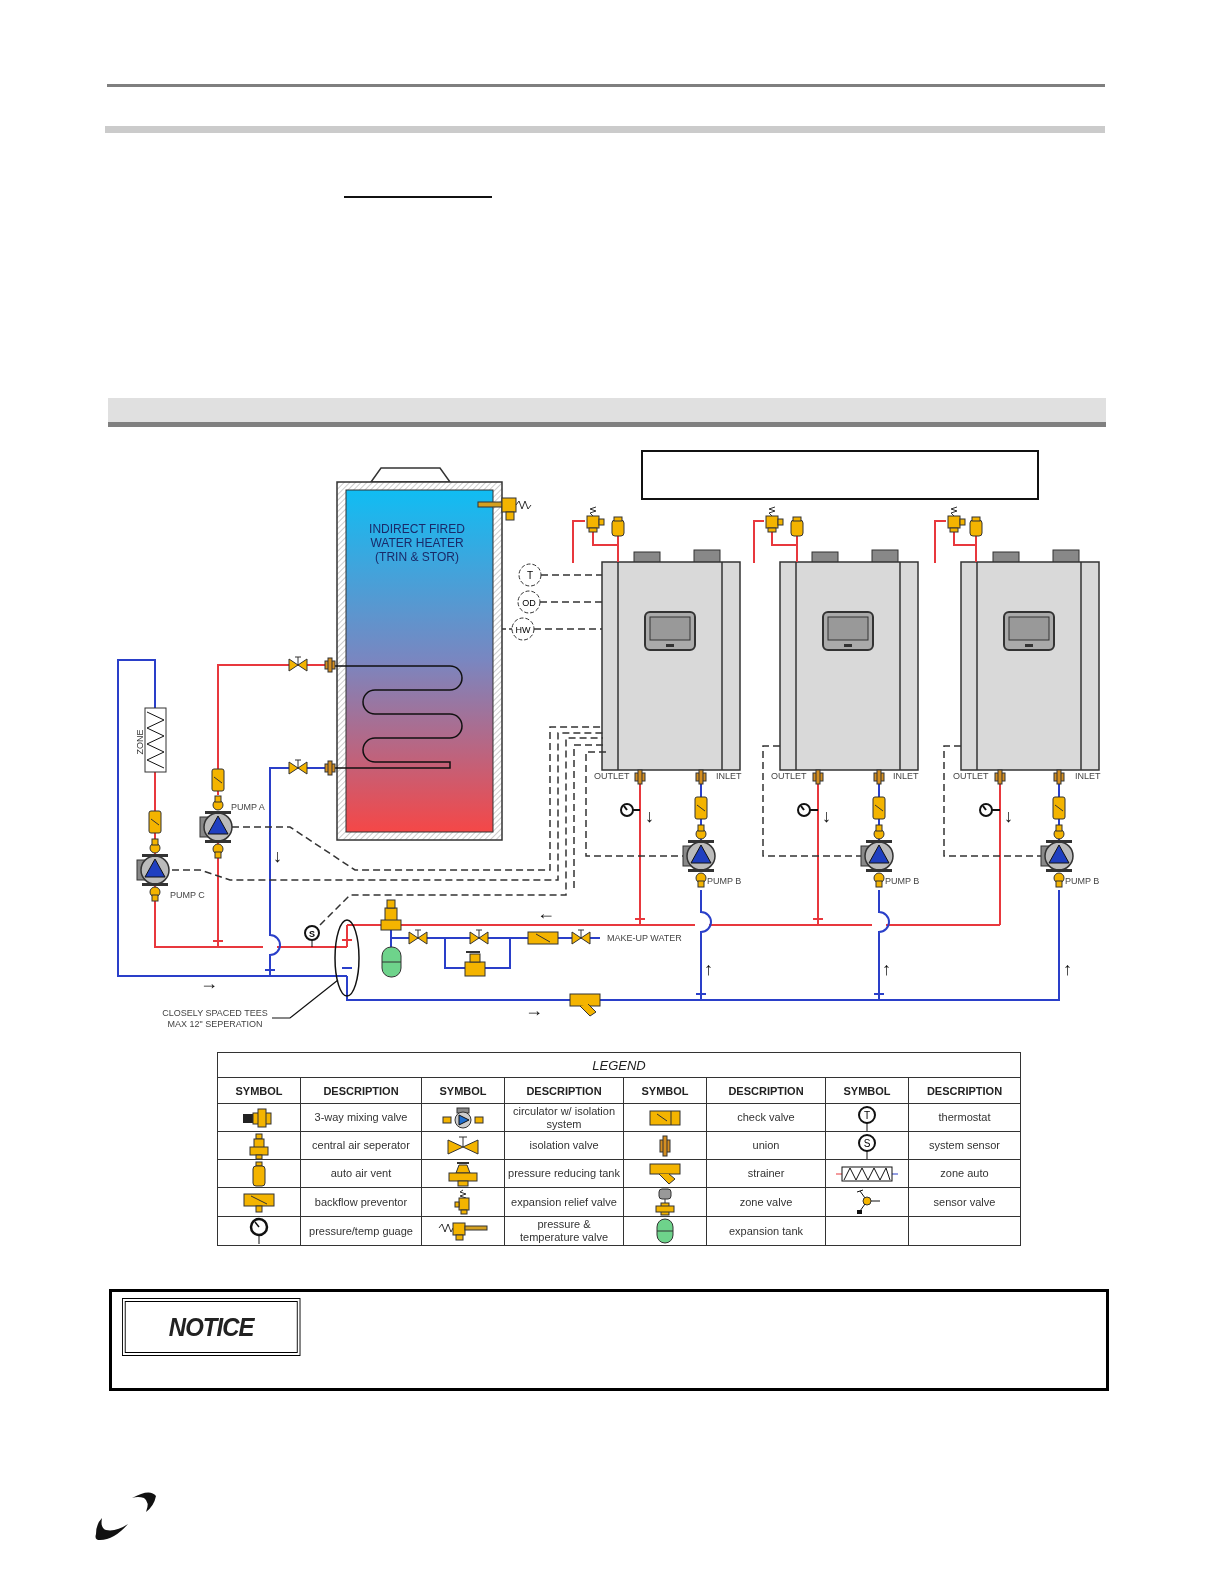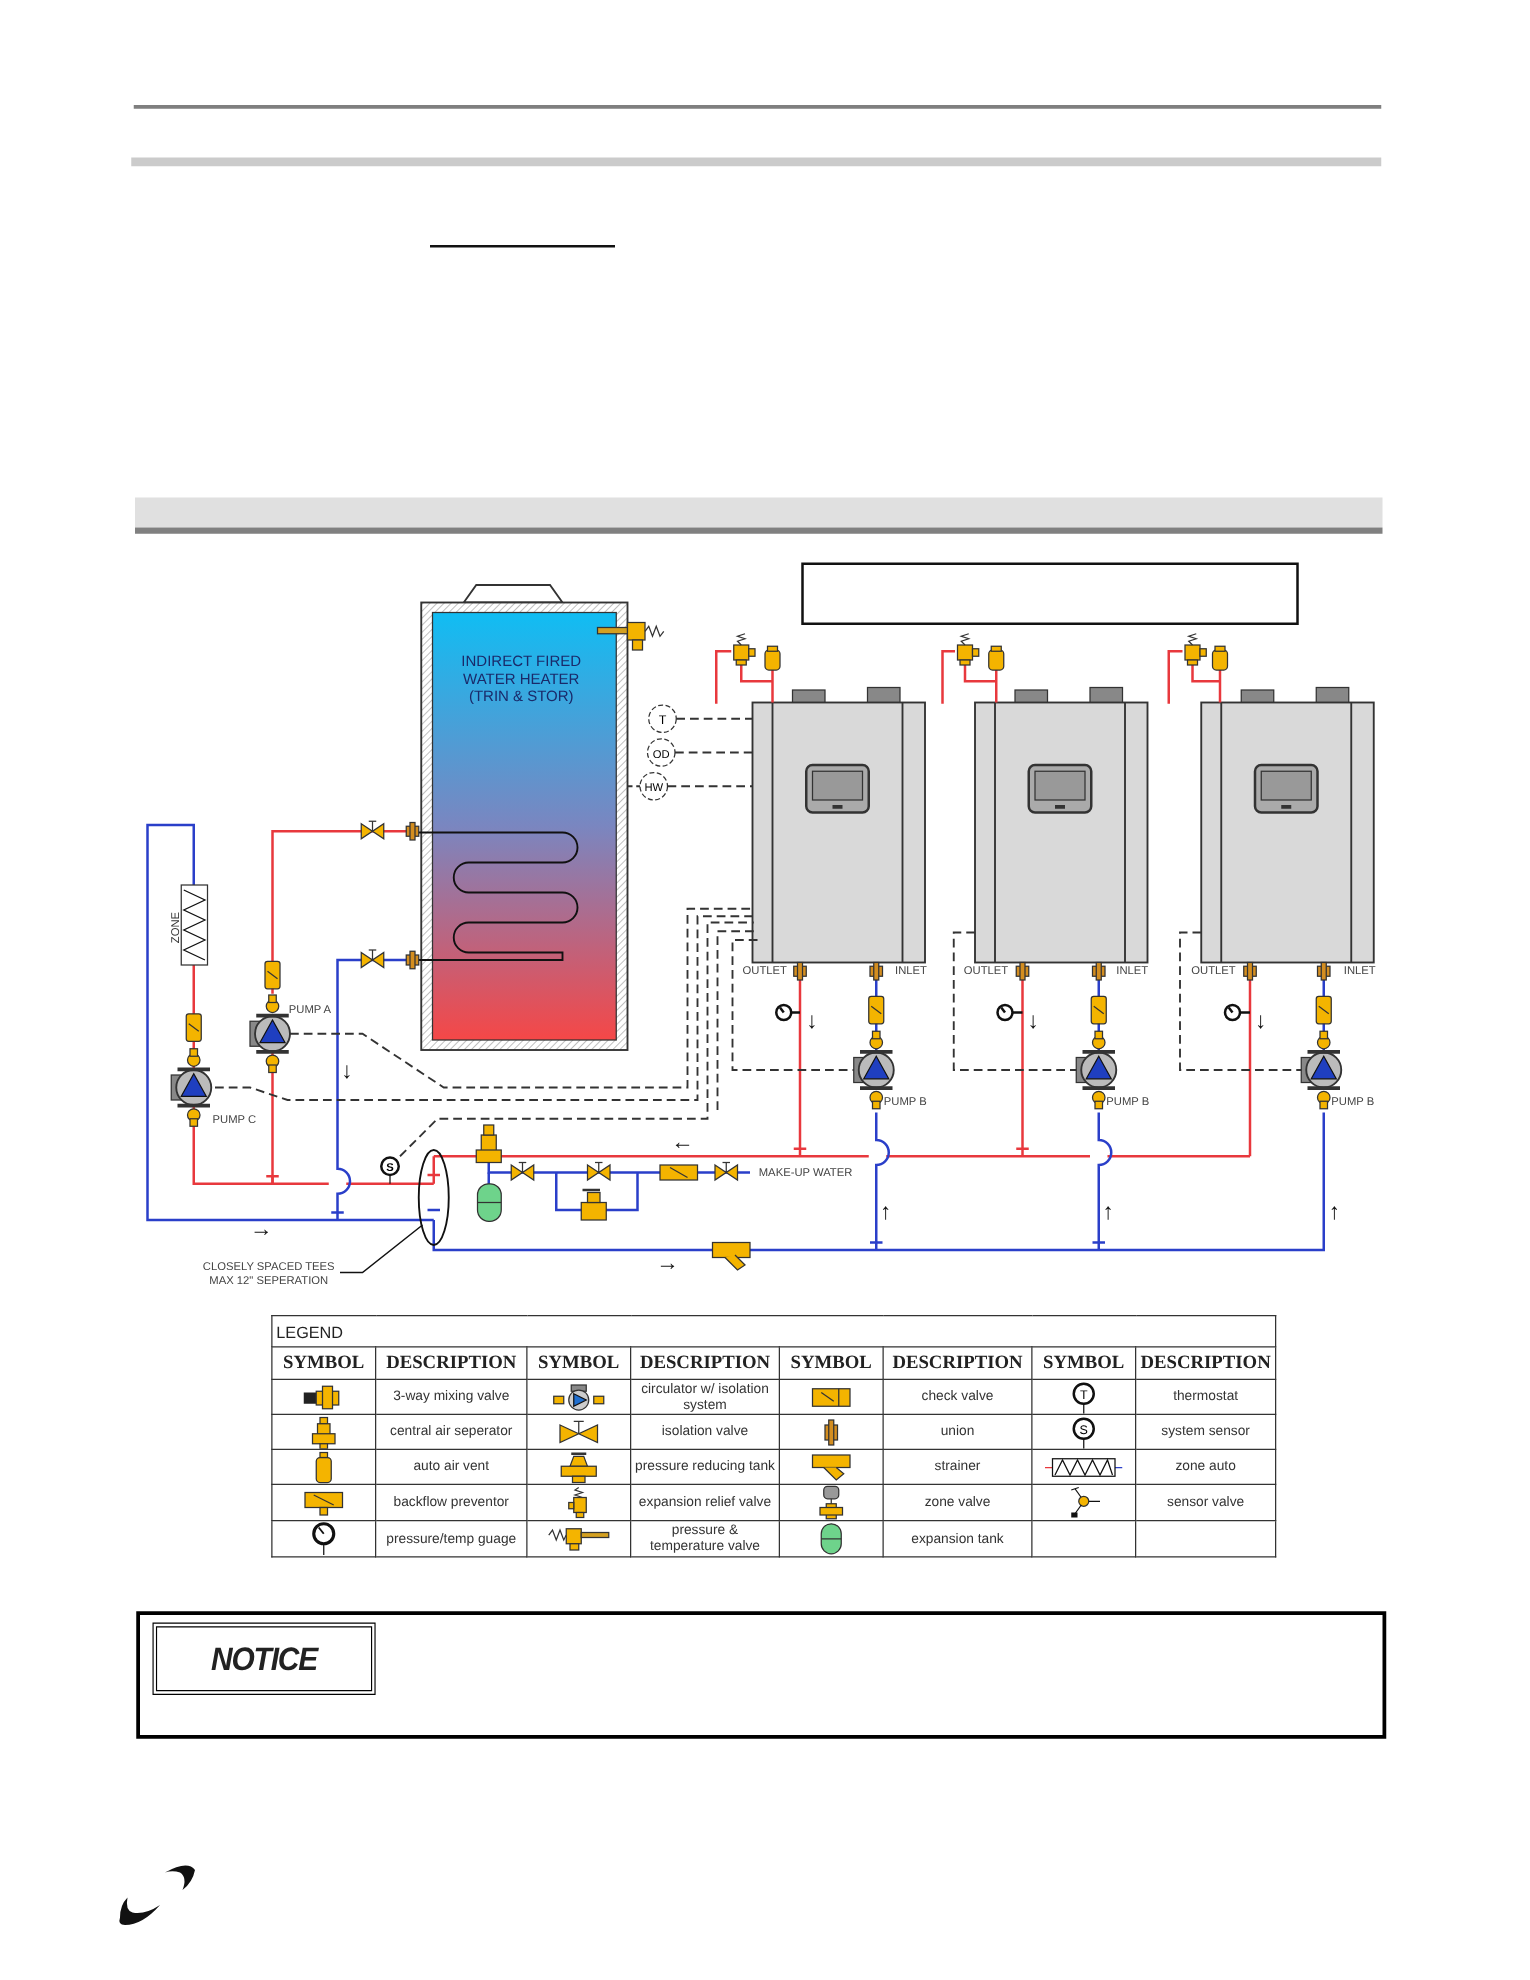--- a/index.html
+++ b/index.html
@@ -6,22 +6,22 @@
   body { width:1224px; height:1584px; position:relative; font-family:"Liberation Sans", sans-serif; color:#222; overflow:hidden; }
   .rule-top { position:absolute; left:107px; top:84px; width:998px; height:3px; background:#7f7f7f; }
   .rule-mid { position:absolute; left:105px; top:126px; width:1000px; height:7px; background:#cbcbcb; }
   .underline-link { position:absolute; left:344px; top:196px; width:148px; height:2px; background:#111; }
   .section-bar { position:absolute; left:108px; top:398px; width:998px; height:24px; background:#e0e0e0; }
   .section-bar-under { position:absolute; left:108px; top:422px; width:998px; height:5px; background:#808080; }
   .caption-box { position:absolute; left:641px; top:450px; width:394px; height:46px; border:2px solid #111; background:#fff; }
   svg.diagram { position:absolute; left:0; top:0; }
   .legend { position:absolute; left:217px; top:1052px; width:804px; border-collapse:collapse; font-size:11px; }
   .legend td, .legend th { border:1.5px solid #333; text-align:center; padding:0 3px; height:27px; }
-  .legend th { font-size:15px; font-weight:bold; height:25px;font-family:Liberation Serif, serif; }
-  .legend .title-row td { text-align:left; font-size:13px; height:24px; }
+  .legend th { font-size:11px; font-weight:bold; height:25px; }
+  .legend .title-row td { text-align:center; font-size:13px; height:24px;font-style:italic; }
   .legend .sym { width:76px; }
   .legend .sym svg { display:block; margin:0 auto; }
   .legend td.desc { line-height:13px; color:#333; }
   .notice-box { position:absolute; left:109px; top:1289px; width:994px; height:96px; border:3px solid #000; }
   .notice-label { position:absolute; left:122px; top:1298px; width:186px; height:50px; border:3px double #000; border-width:4px; border-style:double; display:flex; align-items:center; justify-content:center; font-size:26px; font-weight:bold; font-style:italic; letter-spacing:-1px; transform:scaleX(0.92); transform-origin:left; }
   .logo { position:absolute; left:88px; top:1488px; width:74px; height:60px; }
 </style>
 </head>
 <body>
 

